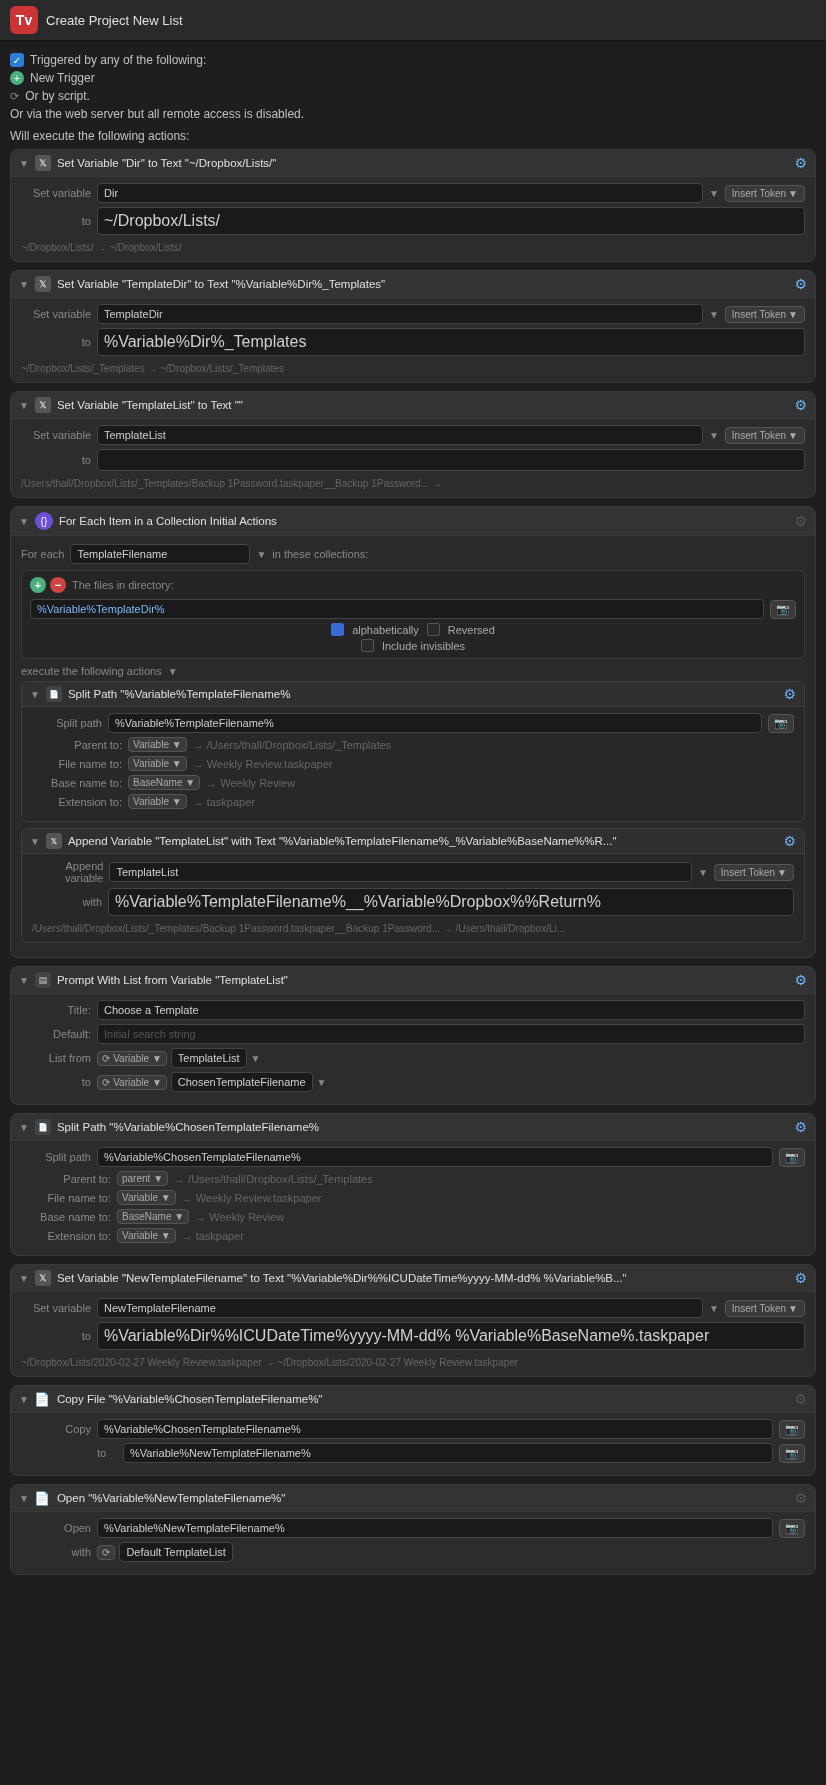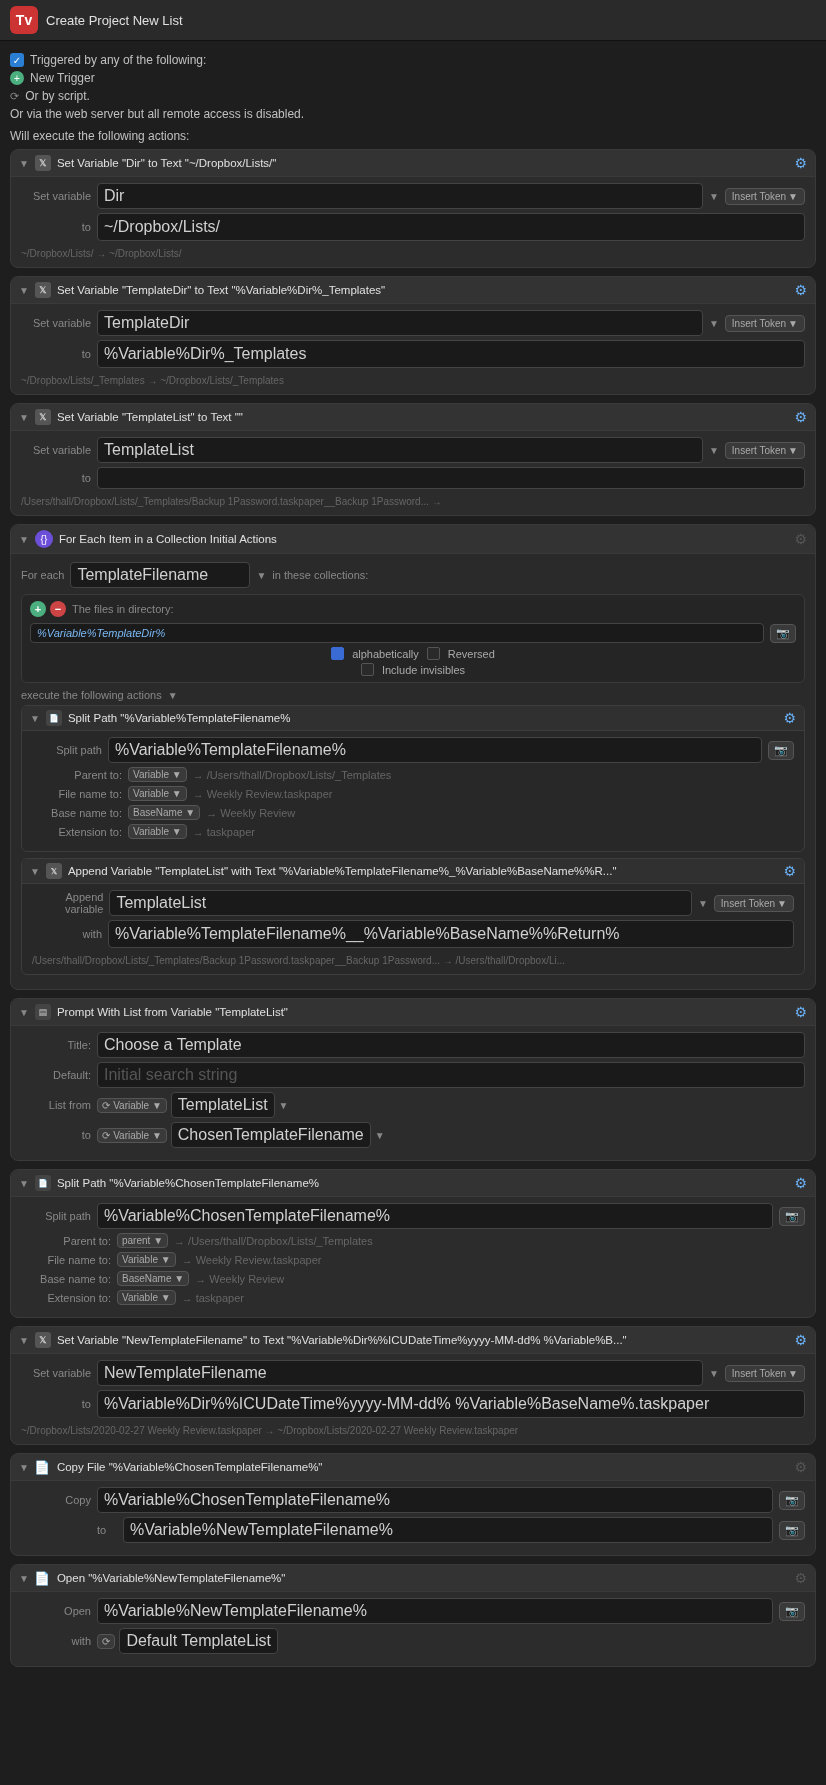--- a/index.html
+++ b/index.html
@@ -229,21 +229,20 @@
     }
 
     .dir-path-field {
       background: #1a1a1a;
       border: 1px solid #444;
       border-radius: 4px;
       color: #7ab8f5;
       font-size: 11px;
       padding: 3px 6px;
       flex: 1;
-      font-style: italic;
     }
     .camera-btn {
       background: #3a3a3a;
       border: 1px solid #555;
       border-radius: 4px;
       padding: 2px 5px;
       color: #aaa;
       font-size: 11px;
     }
 
@@ -336,21 +335,21 @@
       display: flex; align-items: center; gap: 6px;
       width: 100%;
     }
 
     .field-flex {
       flex: 1;
       background: #1a1a1a;
       border: 1px solid #444;
       border-radius: 4px;
       color: #d0d0d0;
-      font-size: 16px;
+      font-size: 11px;
       padding: 3px 6px;
     }
 
     .var-combo {
       display: flex; align-items: center; gap: 4px;
     }
 
     .small-select {
       background: #3a3a3a;
       border: 1px solid #555;
@@ -569,21 +568,21 @@
               <div class="field-flex">TemplateList</div>
               <span class="chevron-down">▼</span>
               <button class="insert-token-btn">
                 <span>Insert Token</span> 
                   <span>▼</span>
               </button>
             </div>
           </div>
           <div class="field-row">
             <span class="field-label">with</span>
-            <div class="text-field-dark full-width-input">%Variable%TemplateFilename%__%Variable%BaseName%%Return%</div>
+            <div class="text-field-dark full-width-input">%Variable%TemplateFilename%__%Variable%Dropbox%%Return%</div>
           </div>
           <div class="preview-path">/Users/thall/Dropbox/Lists/_Templates/Backup 1Password.taskpaper__Backup 1Password... → /Users/thall/Dropbox/Li...</div>
         </div>
       </div>
 
     </div>
   </div>
 
   <div class="action-block">
     <div class="action-header">

